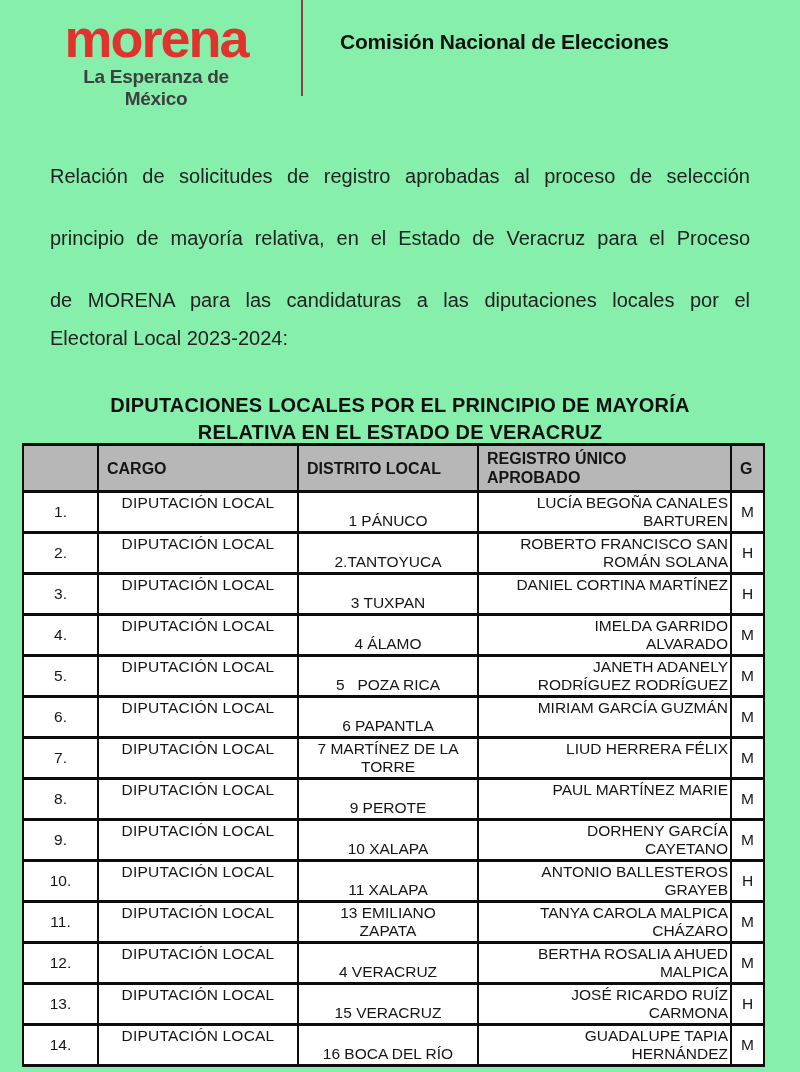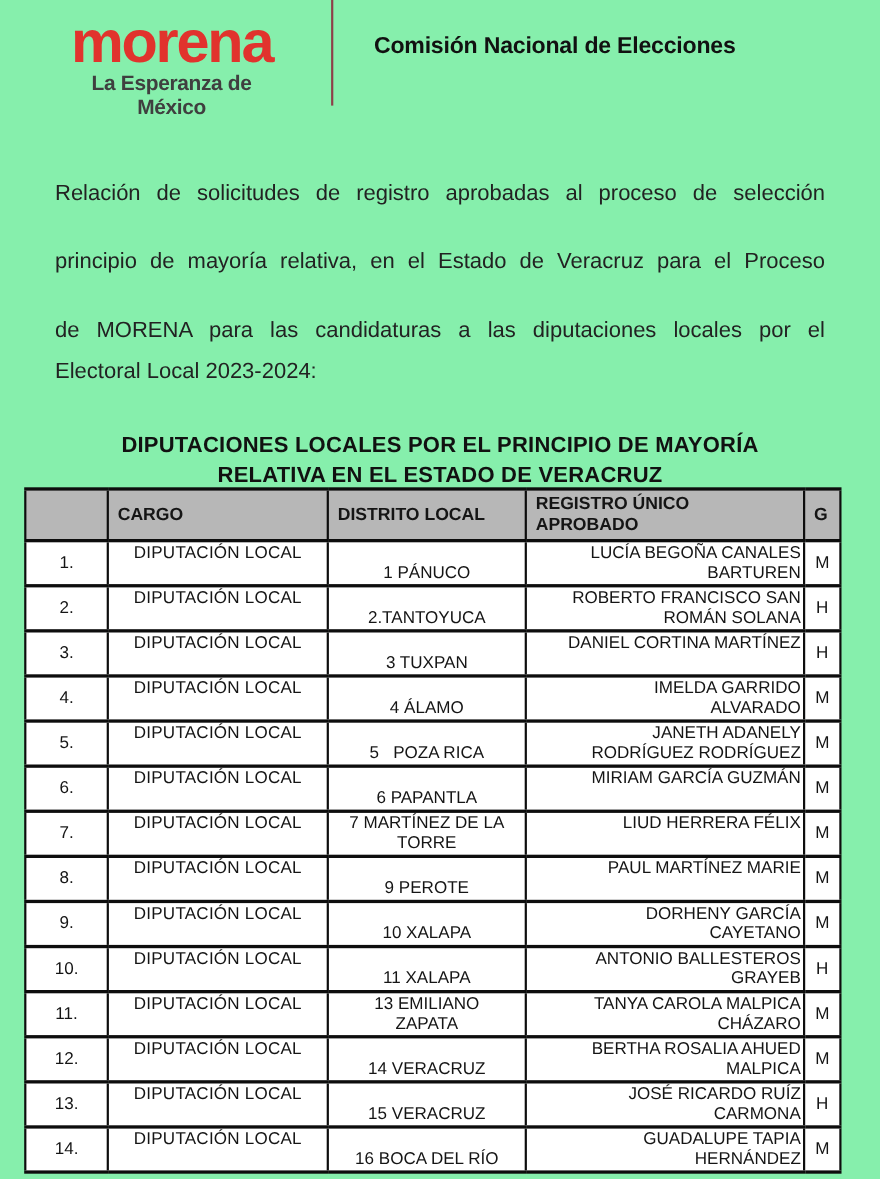--- a/index.html
+++ b/index.html
@@ -222,21 +222,21 @@
             <td class="cargo">DIPUTACIÓN LOCAL</td>
             <td class="distrito">13 EMILIANO
 ZAPATA</td>
             <td class="nombre">TANYA CAROLA MALPICA
 CHÁZARO</td>
             <td class="g">M</td>
           </tr>
           <tr>
             <td class="num">12.</td>
             <td class="cargo">DIPUTACIÓN LOCAL</td>
-            <td class="distrito">14 VERACRUZ</td>
+            <td class="distrito">4 VERACRUZ</td>
             <td class="nombre">BERTHA ROSALIA AHUED
 MALPICA</td>
             <td class="g">M</td>
           </tr>
           <tr>
             <td class="num">13.</td>
             <td class="cargo">DIPUTACIÓN LOCAL</td>
             <td class="distrito">15 VERACRUZ</td>
             <td class="nombre">JOSÉ RICARDO RUÍZ
 CARMONA</td>

